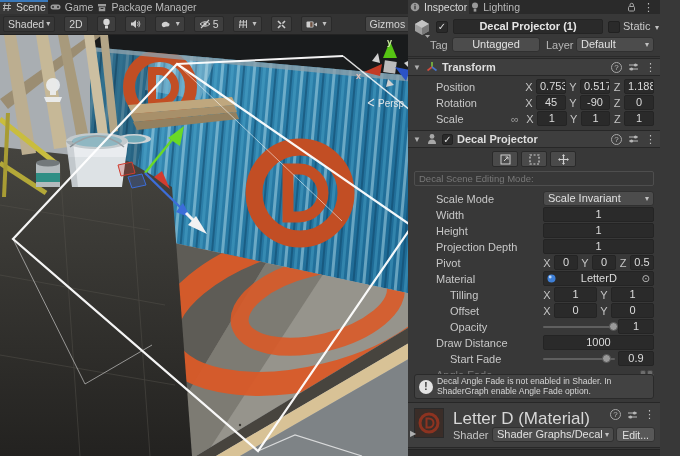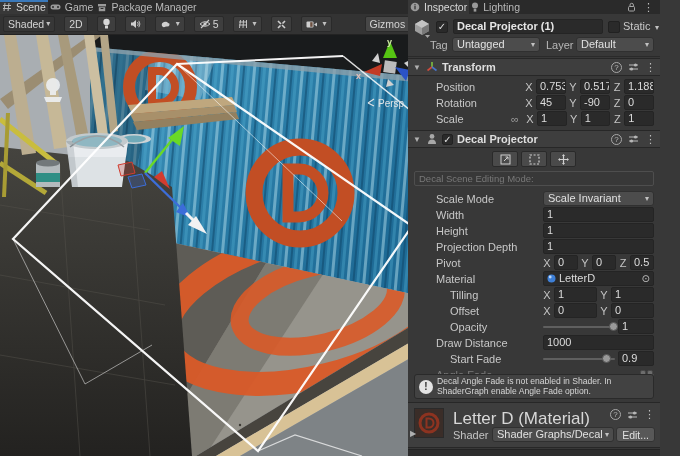--- a/index.html
+++ b/index.html
@@ -3,21 +3,21 @@
 <meta charset="utf-8">
 <style>
   html,body{margin:0;padding:0;background:#1e1e1e;}
   *{box-sizing:border-box;font-family:"Liberation Sans","DejaVu Sans",sans-serif;}
   #app{position:relative;width:680px;height:456px;background:#383838;overflow:hidden;font-size:11px;color:#c8c8c8;}
 
   
   .icon{display:inline-flex;align-items:center;justify-content:center;flex-shrink:0;}
   .kebab{color:#bdbdbd;font-size:11px;line-height:1;}
   .caret{color:#c2c2c2;font-size:8px;line-height:1;margin-left:3px;}
-  .fld{background:#2a2a2a;border:1px solid #242424;border-radius:2px;height:15px;line-height:13px;padding:0 3px;color:#dcdcdc;overflow:hidden;white-space:nowrap;}
+  .fld{background:#2a2a2a;border:1px solid #242424;border-radius:2px;height:15px;line-height:13px;padding:0 3px;color:#dcdcdc;overflow:hidden;white-space:nowrap;text-align:center;}
   .drop{background:#4c4c4c;border:1px solid #303030;border-radius:3px;height:15px;line-height:13px;padding:0 4px;color:#e0e0e0;display:flex;align-items:center;overflow:hidden;white-space:nowrap;}
   .drop .caret{margin-left:auto;}
   .chk{width:12px;height:12px;background:#2a2a2a;border:1px solid #212121;border-radius:2px;color:#dcdcdc;font-size:10px;line-height:10px;text-align:center;flex-shrink:0;}
   .fold{color:#b0b0b0;font-size:8px;width:10px;flex-shrink:0;text-align:center;}
 
   
   #scene-panel{position:absolute;left:0;top:0;width:426px;height:456px;background:#2a2a2a;border-right:2px solid #1c1c1c;}
   .tabstrip{position:absolute;left:0;top:0;right:0;height:14px;background:#2a2a2a;display:flex;align-items:stretch;}
   .tab{display:flex;align-items:center;gap:4px;padding:0 2px;background:#2a2a2a;color:#b9b9b9;font-size:10.5px;position:relative;}
   .tab.active{background:#383838;color:#dadada;}
@@ -391,21 +391,21 @@
             <polygon points="12,16 17,16 14.5,19" fill="#a5a5a5"></polygon>
           </svg>
       </span>
       <span class="chk" style="position:absolute;left:28px;top:6px;">✓</span>
       <div class="fld" style="position:absolute;left:45px;top:4px;width:150px;font-weight:bold;color:#e6e6e6;">Decal Projector (1)</div>
       <span class="chk" style="position:absolute;left:200px;top:6px;"></span>
       <span style="position:absolute;left:215px;top:5px;">Static</span>
       <span class="caret" style="position:absolute;left:244px;top:9px;">▾</span>
 
       <span style="position:absolute;left:22px;top:24px;color:#b8b8b8;">Tag</span>
-      <div class="drop" style="position:absolute;left:44px;top:22px;width:88px;">
+      <div class="drop" style="position:absolute;left:44px;top:22px;width:88px;flex-direction:column;">
         <span>Untagged</span>
         <span class="caret">▾</span>
       </div>
       <span style="position:absolute;left:138px;top:24px;color:#b8b8b8;">Layer</span>
       <div class="drop" style="position:absolute;left:168px;top:22px;width:78px;">
         <span>Default</span>
         <span class="caret">▾</span>
       </div>
     </div>
 

